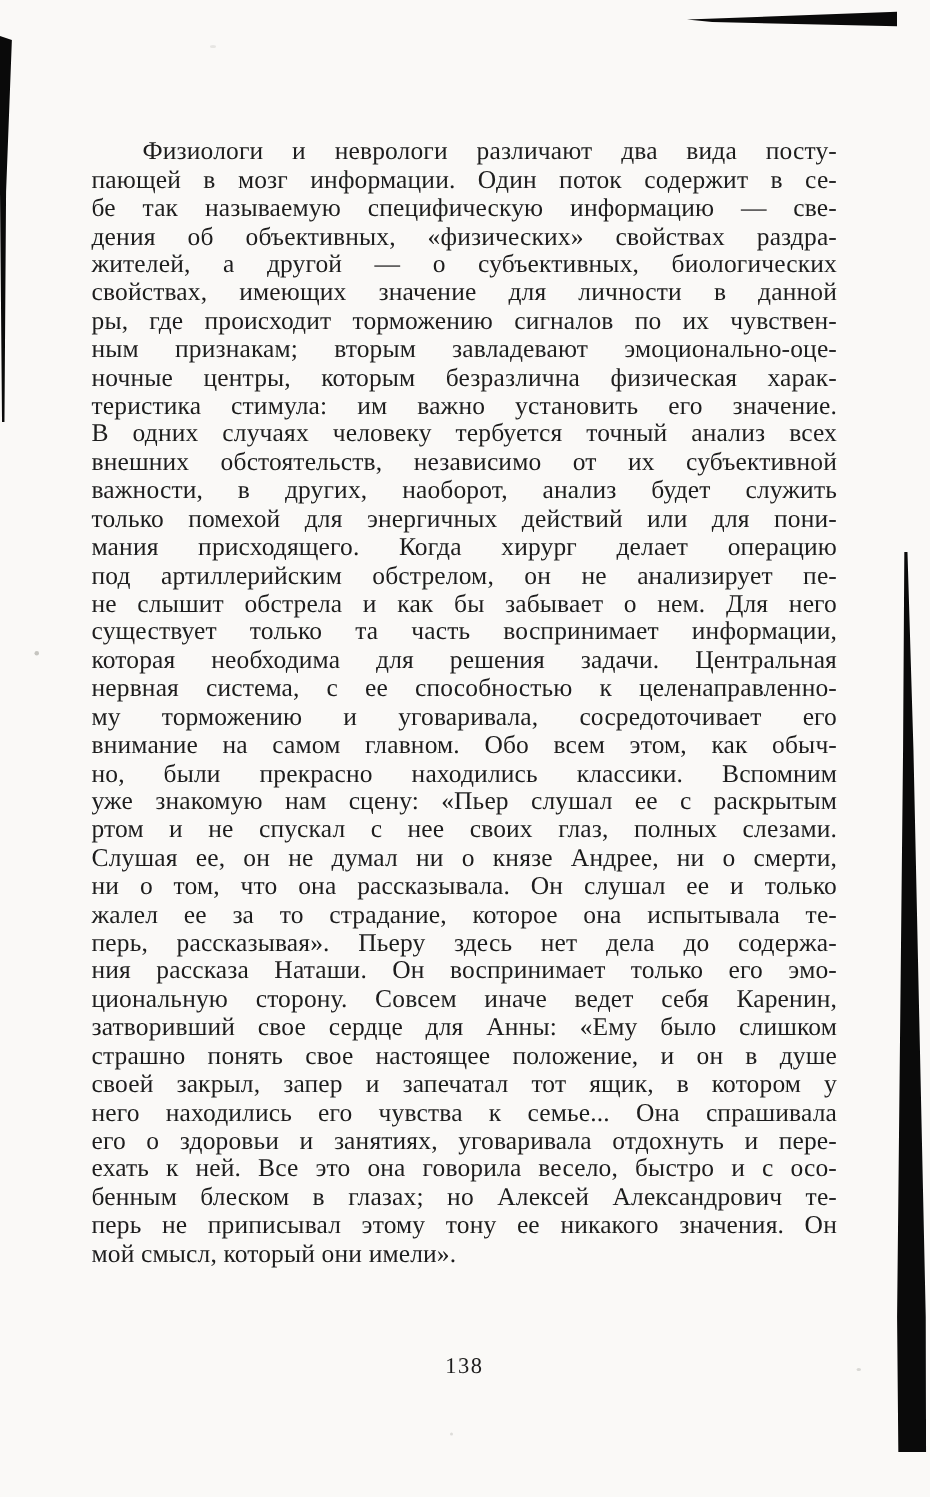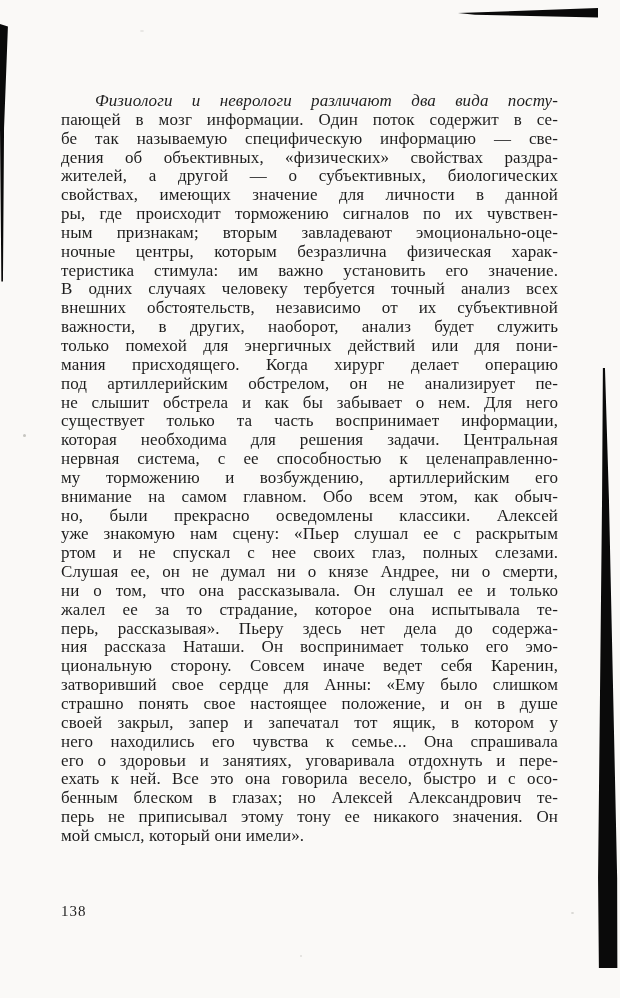--- a/index.html
+++ b/index.html
@@ -23,27 +23,27 @@
   }
   .line{
     font-size:17px;
     line-height:18.85px;
     text-align:justify;
     text-align-last:justify;
     white-space:normal;
     letter-spacing:0.1px;
     font-weight:500;
   }
-  .line.first{ text-indent:34px;font-style:italic; }
+  .line.first{ text-indent:34px; }
   .line.final{ text-align-last:left; }
   .page-number{
     position:absolute;
     left:61px;top:903px;
     width:497px;
-    text-align:left;
+    text-align:center;
     font-size:15px;
     color:var(--ink,#1d1d1d);
     letter-spacing:1px;
   }
   
   .artifact{ position:absolute; background:var(--artifact,#0a0a0a); }
   .artifact-top-right{
     left:458px;top:7px;width:140px;height:11px;
     clip-path:polygon(0% 55%, 100% 8%, 100% 95%, 12% 70%);
   }
@@ -92,23 +92,23 @@
     <div class="line">В одних случаях человеку тербуется точный анализ всех</div>
     <div class="line">внешних обстоятельств, независимо от их субъективной</div>
     <div class="line">важности, в других, наоборот, анализ будет служить</div>
     <div class="line">только помехой для энергичных действий или для пони-</div>
     <div class="line">мания присходящего. Когда хирург делает операцию</div>
     <div class="line">под артиллерийским обстрелом, он не анализирует пе-</div>
     <div class="line">не слышит обстрела и как бы забывает о нем. Для него</div>
     <div class="line">существует только та часть воспринимает информации,</div>
     <div class="line">которая необходима для решения задачи. Центральная</div>
     <div class="line">нервная система, с ее способностью к целенаправленно-</div>
-    <div class="line">му торможению и возбуждению, артиллерийским его</div>
+    <div class="line">му торможению и уговаривала, сосредоточивает его</div>
     <div class="line">внимание на самом главном. Обо всем этом, как обыч-</div>
-    <div class="line">но, были прекрасно осведомлены классики. Алексей</div>
+    <div class="line">но, были прекрасно находились классики. Вспомним</div>
     <div class="line">уже знакомую нам сцену: «Пьер слушал ее с раскрытым</div>
     <div class="line">ртом и не спускал с нее своих глаз, полных слезами.</div>
     <div class="line">Слушая ее, он не думал ни о князе Андрее, ни о смерти,</div>
     <div class="line">ни о том, что она рассказывала. Он слушал ее и только</div>
     <div class="line">жалел ее за то страдание, которое она испытывала те-</div>
     <div class="line">перь, рассказывая». Пьеру здесь нет дела до содержа-</div>
     <div class="line">ния рассказа Наташи. Он воспринимает только его эмо-</div>
     <div class="line">циональную сторону. Совсем иначе ведет себя Каренин,</div>
     <div class="line">затворивший свое сердце для Анны: «Ему было слишком</div>
     <div class="line">страшно понять свое настоящее положение, и он в душе</div>

